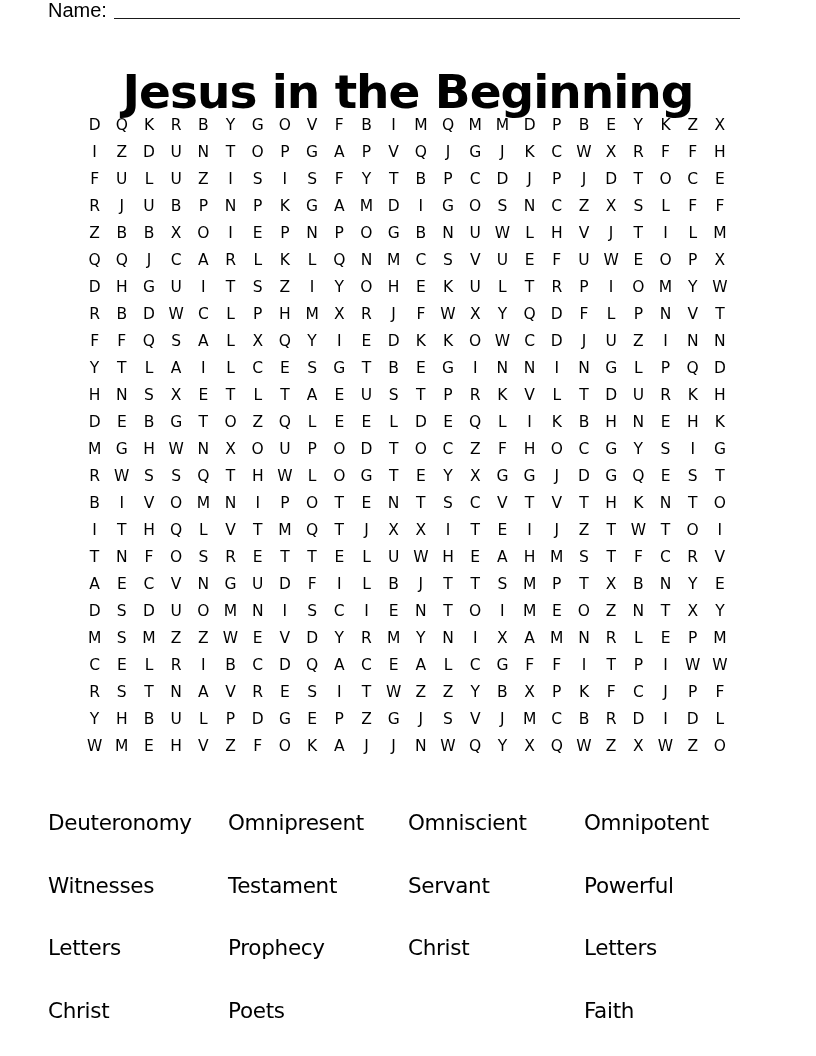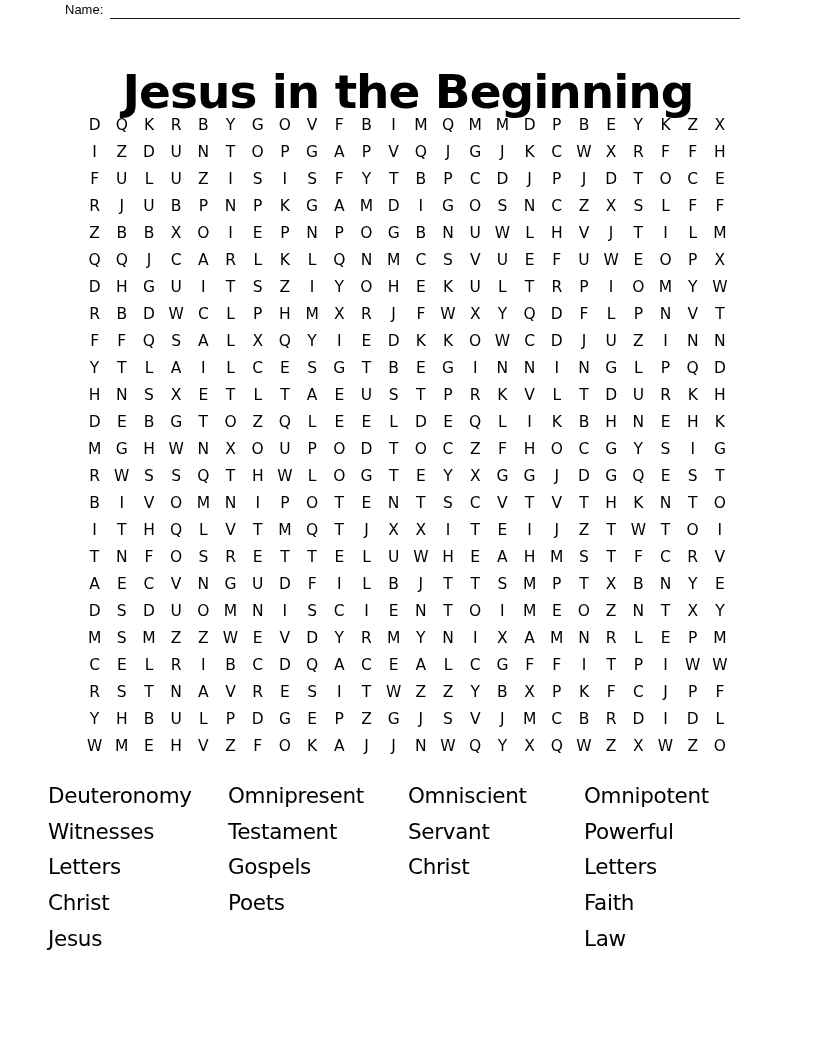--- a/index.html
+++ b/index.html
@@ -19,24 +19,23 @@
   
   .name-row {
     position: absolute;
     left: 48px;
     top: 1px;
     width: 692px;
     display: flex;
     align-items: flex-end;
   }
   .name-label {
-    font-size: 13px;
+    font-size: 20px;
     line-height: 18px;
     white-space: nowrap;
-    margin-left: 17px;
   }
   .name-line {
     flex: 1;
     margin-left: 7px;
     height: 16px;
     border-bottom: 1.6px solid #1a1a1a;
   }
 
   
   .title {
@@ -81,20 +80,21 @@
   }
   .word-col { flex: 0 0 180px; }
   .word-col:nth-child(3) { flex: 0 0 176px; }
   .word-col:nth-child(4) { flex: 1 1 auto; }
   .word-item {
     font-size: 21.5px;
     line-height: 35.7px;
     font-weight: 500;
     font-family: "DejaVu Sans", "Liberation Sans", sans-serif;
     letter-spacing: -0.3px;
+    margin-top: 27px;
   }
 </style>
 </head>
 <body>
 
 <div class="name-row">
   <span class="name-label">Name:</span>
   <span class="name-line"></span>
 </div>
 
@@ -683,21 +683,21 @@
     <div class="word-col">
       <div class="word-item">Deuteronomy</div>
       <div class="word-item">Witnesses</div>
       <div class="word-item">Letters</div>
       <div class="word-item">Christ</div>
       <div class="word-item">Jesus</div>
     </div>
     <div class="word-col">
       <div class="word-item">Omnipresent</div>
       <div class="word-item">Testament</div>
-      <div class="word-item">Gospels</div>
+      <div class="word-item">Prophecy</div>
       <div class="word-item">Poets</div>
     </div>
     <div class="word-col">
       <div class="word-item">Omniscient</div>
       <div class="word-item">Servant</div>
       <div class="word-item">Christ</div>
     </div>
     <div class="word-col">
       <div class="word-item">Omnipotent</div>
       <div class="word-item">Powerful</div>

